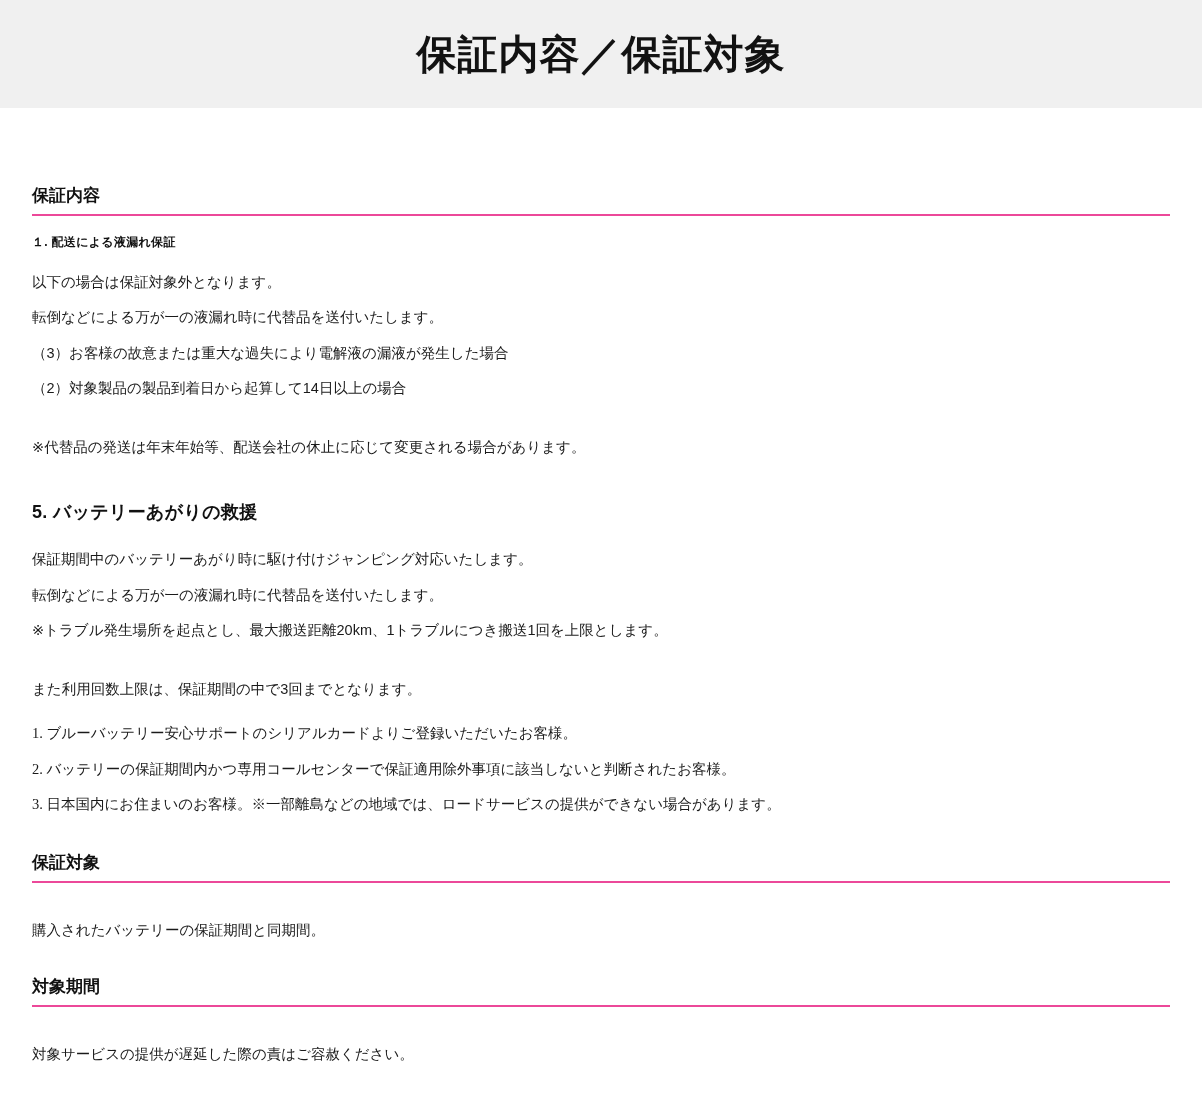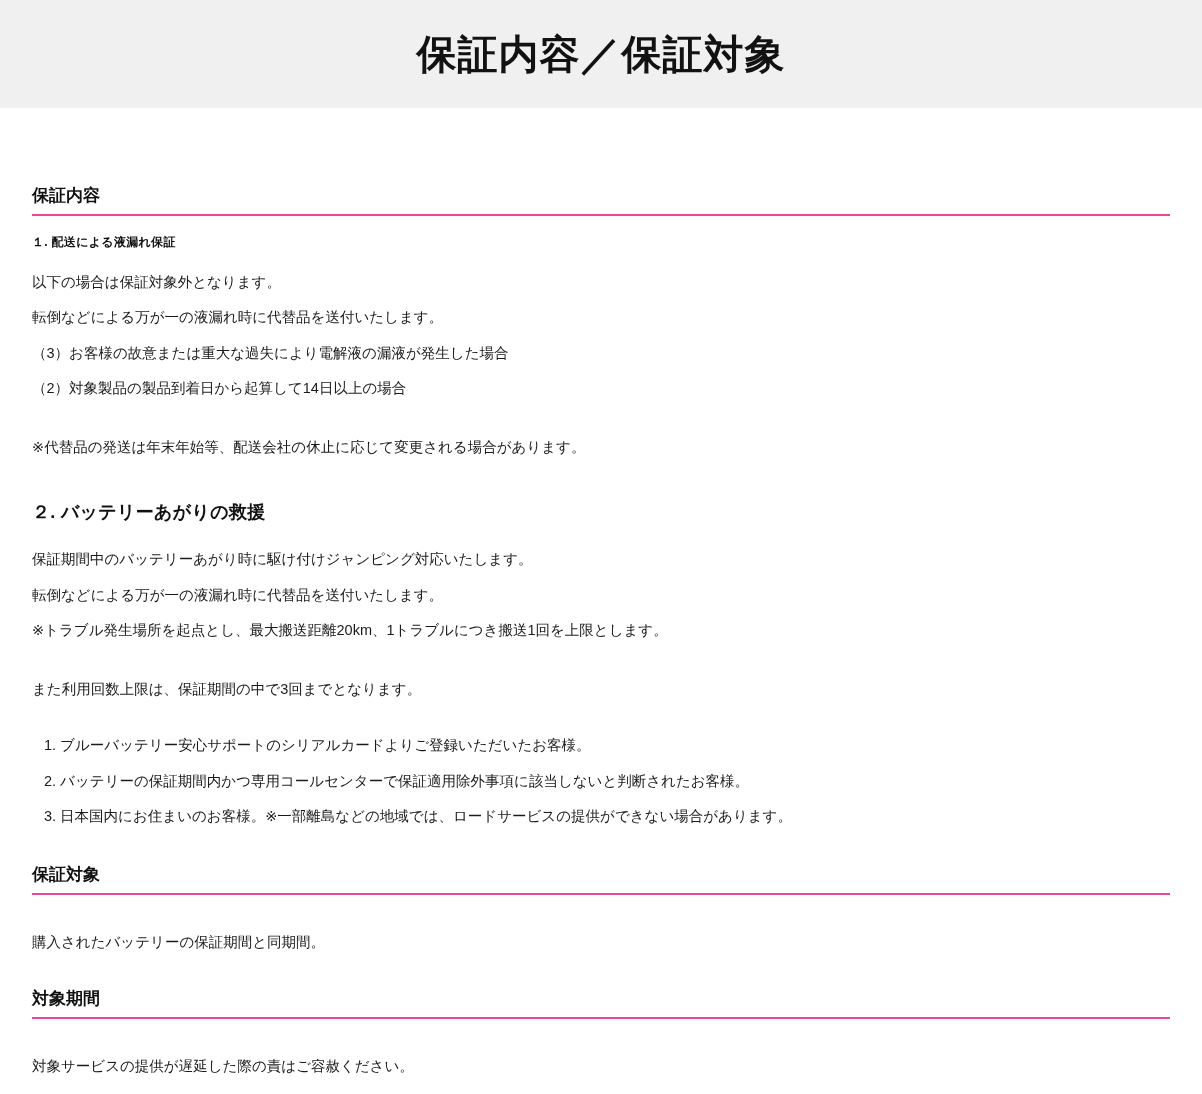--- a/index.html
+++ b/index.html
@@ -71,23 +71,24 @@
     font-size: 14.5px;
     line-height: 1.55;
     margin: 0 0 13px 0;
     color: #1a1a1a;
   }
   p.line.last {
     margin-bottom: 0;
     margin-top: 36px;
   }
   .list {
-    margin: 12px;
+    margin: 0;
     padding: 0;
     list-style: none;
+    font-family: Liberation Serif, serif;
   }
   .list li {
     font-size: 14.5px;
     line-height: 1.55;
     margin-bottom: 13px;
     color: #1a1a1a;
   }
   .list li.sub-note {
     padding-left: 20px;
   }
@@ -109,21 +110,21 @@
       <div class="sec-head first">保証内容</div>
 
       <div class="sub-head">１. 配送による液漏れ保証</div>
 
       <p class="line">以下の場合は保証対象外となります。</p>
       <p class="line">転倒などによる万が一の液漏れ時に代替品を送付いたします。</p>
       <p class="line">（3）お客様の故意または重大な過失により電解液の漏液が発生した場合</p>
       <p class="line">（2）対象製品の製品到着日から起算して14日以上の場合</p>
       <p class="line last">※代替品の発送は年末年始等、配送会社の休止に応じて変更される場合があります。</p>
 
-      <div class="sub-head big">２. バッテリーあがりの救援</div>
+      <div class="sub-head big">5. バッテリーあがりの救援</div>
 
       <p class="line">保証期間中のバッテリーあがり時に駆け付けジャンピング対応いたします。</p>
       <p class="line">転倒などによる万が一の液漏れ時に代替品を送付いたします。</p>
       <p class="line">※トラブル発生場所を起点とし、最大搬送距離20km、1トラブルにつき搬送1回を上限とします。</p>
       <p class="line last">また利用回数上限は、保証期間の中で3回までとなります。</p>
     </div>
 
     <div class="gap-md"></div>
 
     <div class="section">

